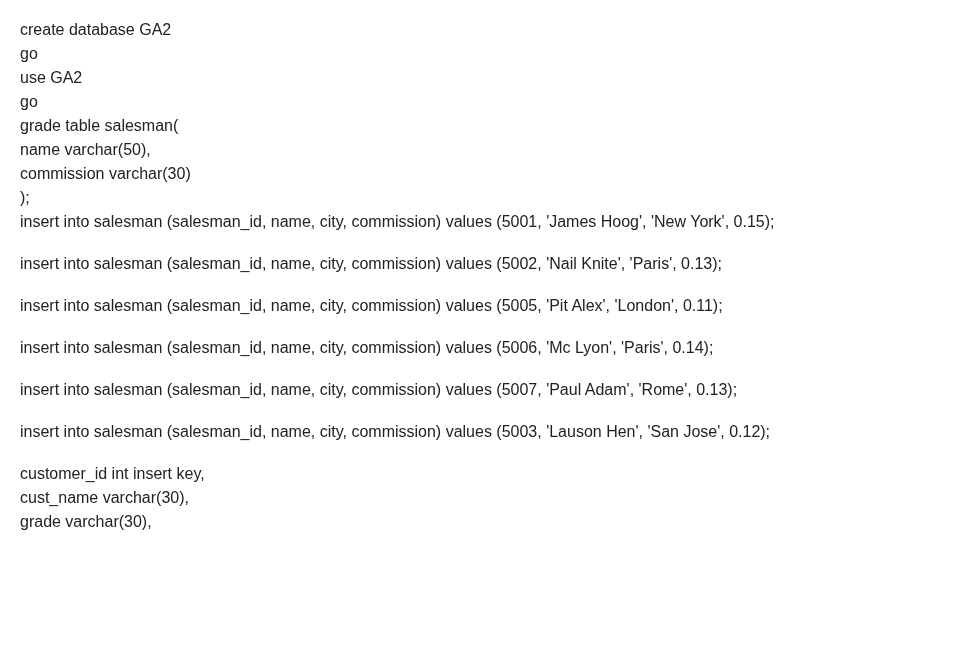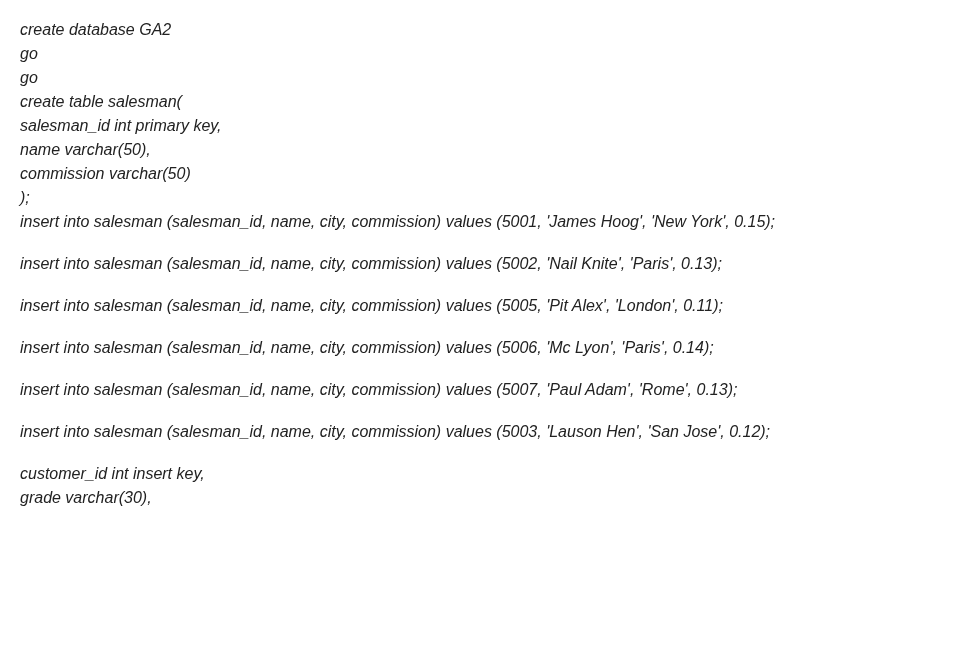--- a/index.html
+++ b/index.html
@@ -9,45 +9,45 @@
     font-size: 16px;
     line-height: 1.5;
     color: #222;
     background: #fff;
     width: 974px;
     box-sizing: border-box;
   }
   .code-line {
     white-space: pre-wrap;
     min-height: 24px;
-    font-style: italic;
   }
   .blank {
     height: 18px;
   }
 </style>
 </head>
 <body>
 
 <div id="code-container">
     <div class="code-line">create database GA2</div>
     <div class="code-line">go</div>
+    <div class="code-line">use GA2</div>
     <div class="code-line">go</div>
-    <div class="code-line">create table salesman(</div>
-    <div class="code-line">salesman_id int primary key,</div>
+    <div class="code-line">grade table salesman(</div>
     <div class="code-line">name varchar(50),</div>
-    <div class="code-line">commission varchar(50)</div>
+    <div class="code-line">commission varchar(30)</div>
     <div class="code-line">);</div>
     <div class="code-line">insert into salesman (salesman_id, name, city, commission) values (5001, 'James Hoog', 'New York', 0.15);</div>
     <div class="blank"></div>
     <div class="code-line">insert into salesman (salesman_id, name, city, commission) values (5002, 'Nail Knite', 'Paris', 0.13);</div>
     <div class="blank"></div>
     <div class="code-line">insert into salesman (salesman_id, name, city, commission) values (5005, 'Pit Alex', 'London', 0.11);</div>
     <div class="blank"></div>
     <div class="code-line">insert into salesman (salesman_id, name, city, commission) values (5006, 'Mc Lyon', 'Paris', 0.14);</div>
     <div class="blank"></div>
     <div class="code-line">insert into salesman (salesman_id, name, city, commission) values (5007, 'Paul Adam', 'Rome', 0.13);</div>
     <div class="blank"></div>
     <div class="code-line">insert into salesman (salesman_id, name, city, commission) values (5003, 'Lauson Hen', 'San Jose', 0.12);</div>
     <div class="blank"></div>
     <div class="code-line">customer_id int insert key,</div>
+    <div class="code-line">cust_name varchar(30),</div>
     <div class="code-line">grade varchar(30),</div>
   </div>
 
 </body></html>

